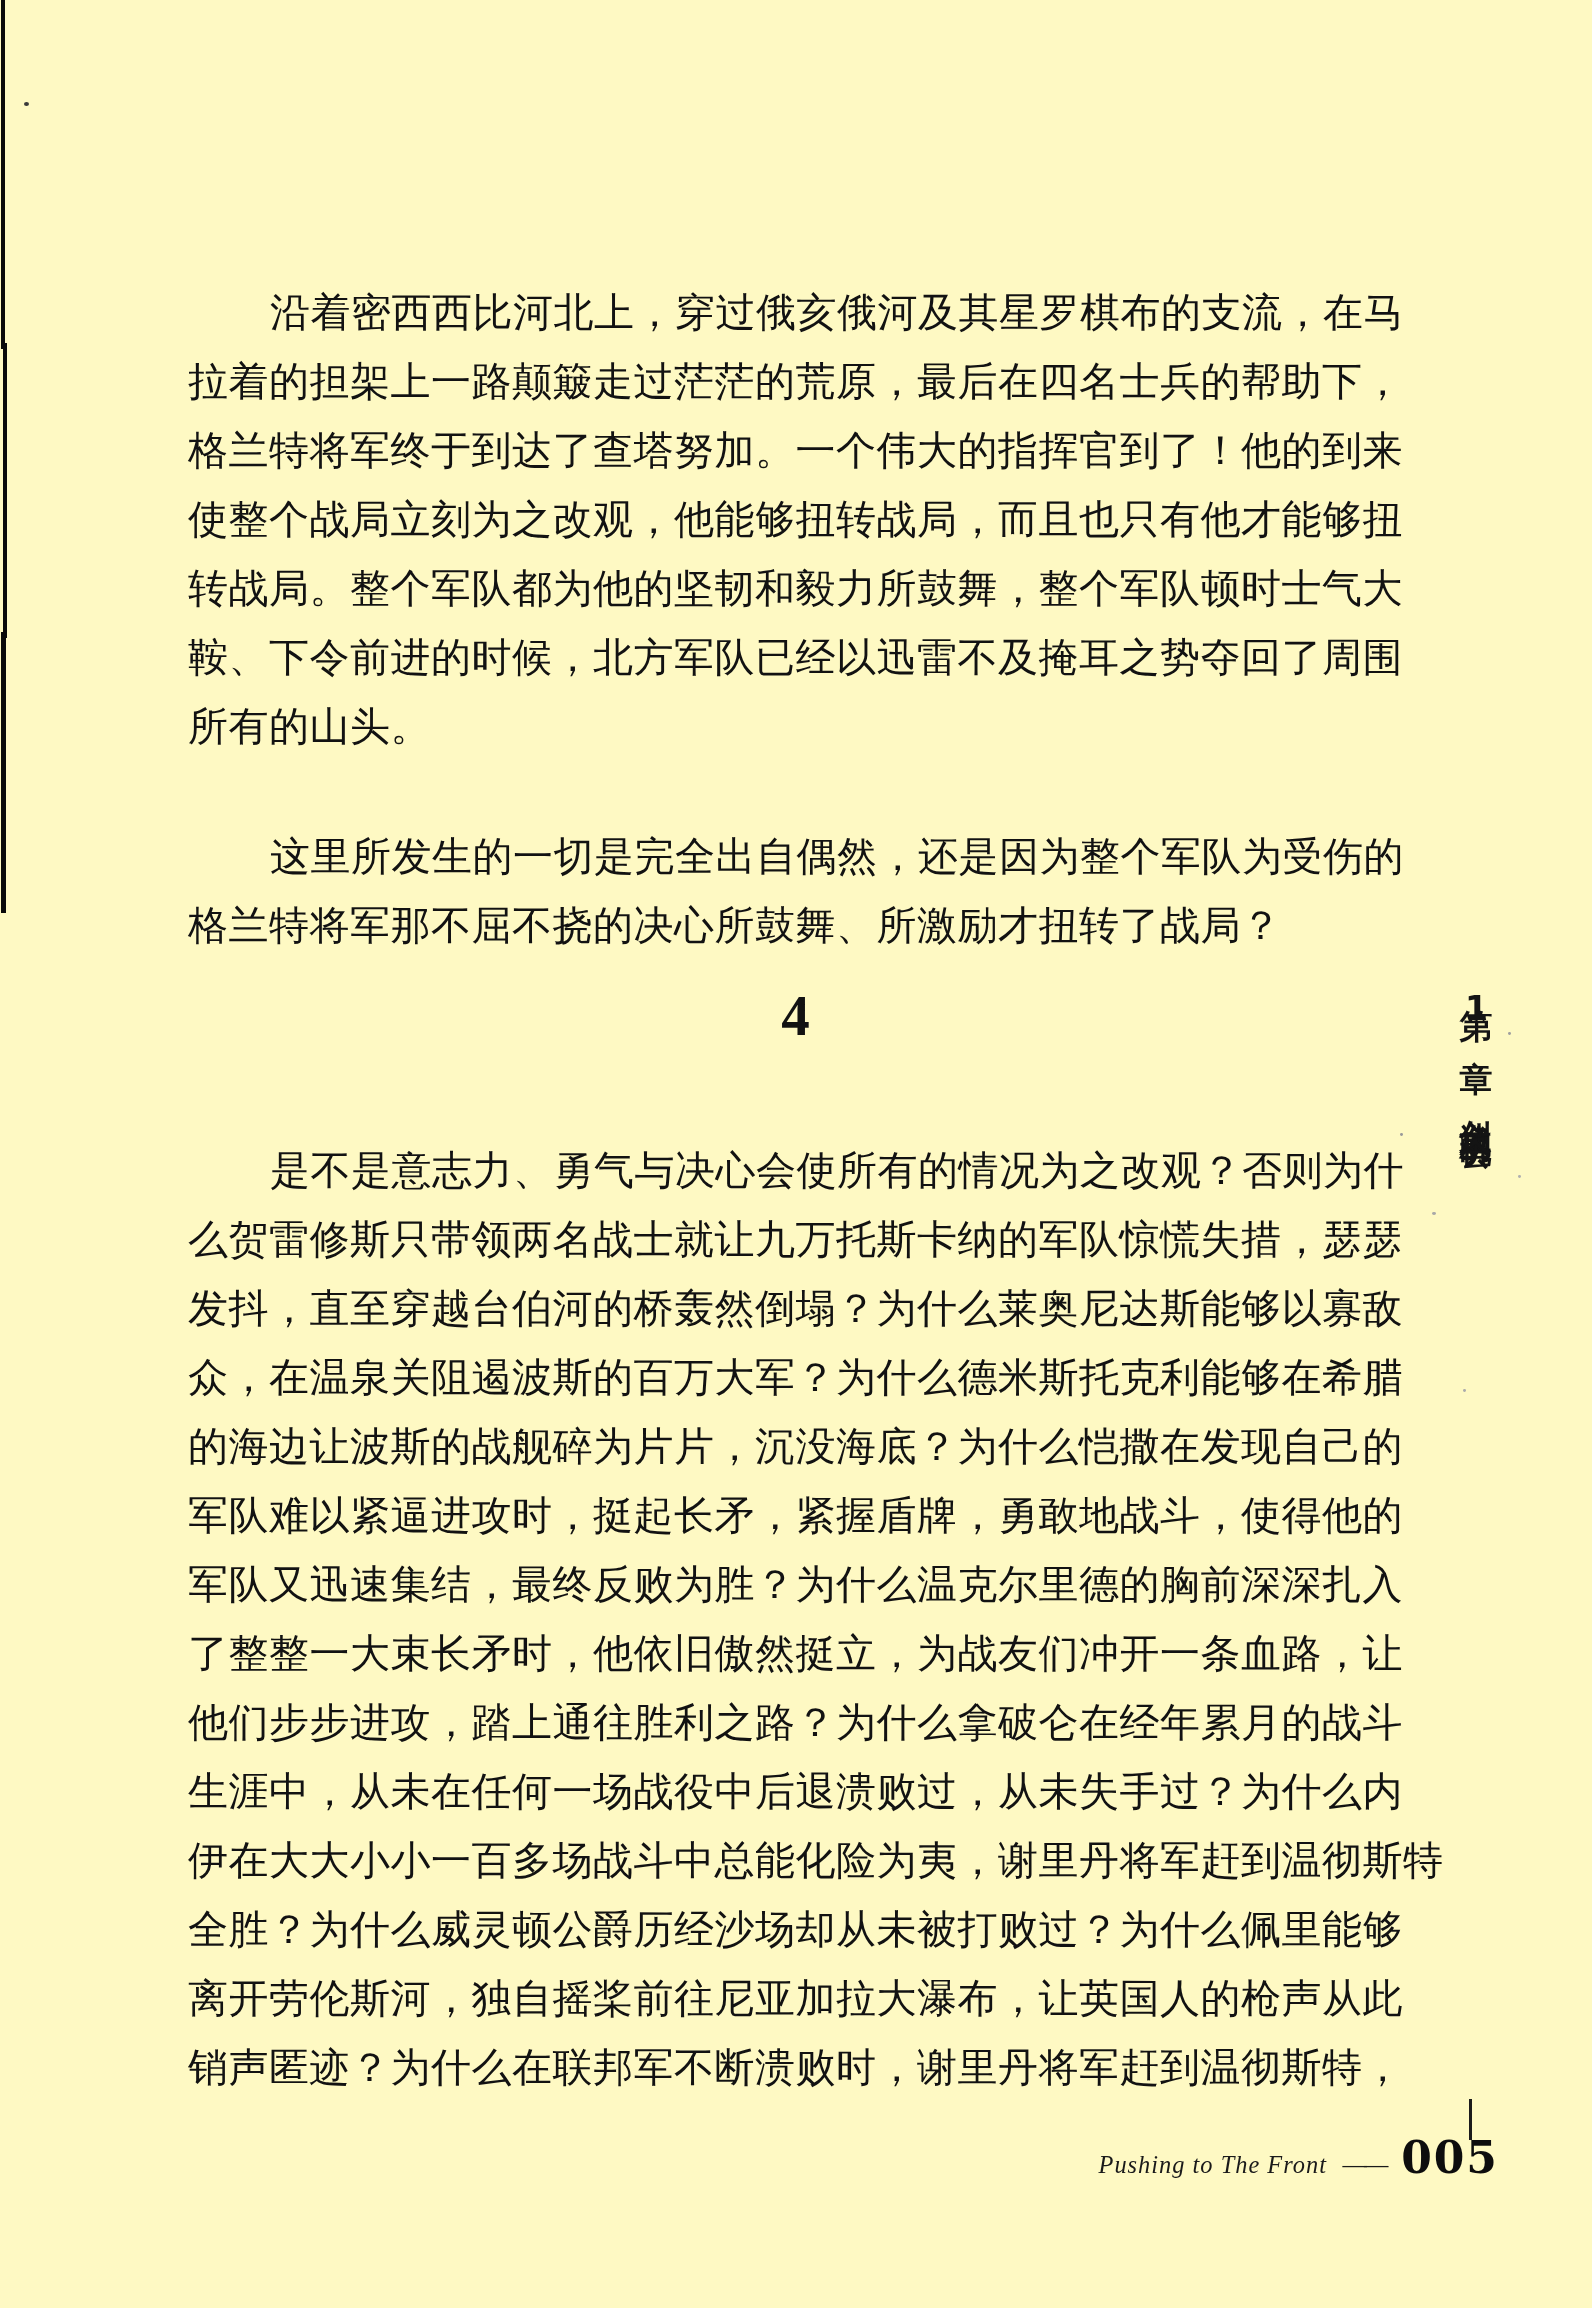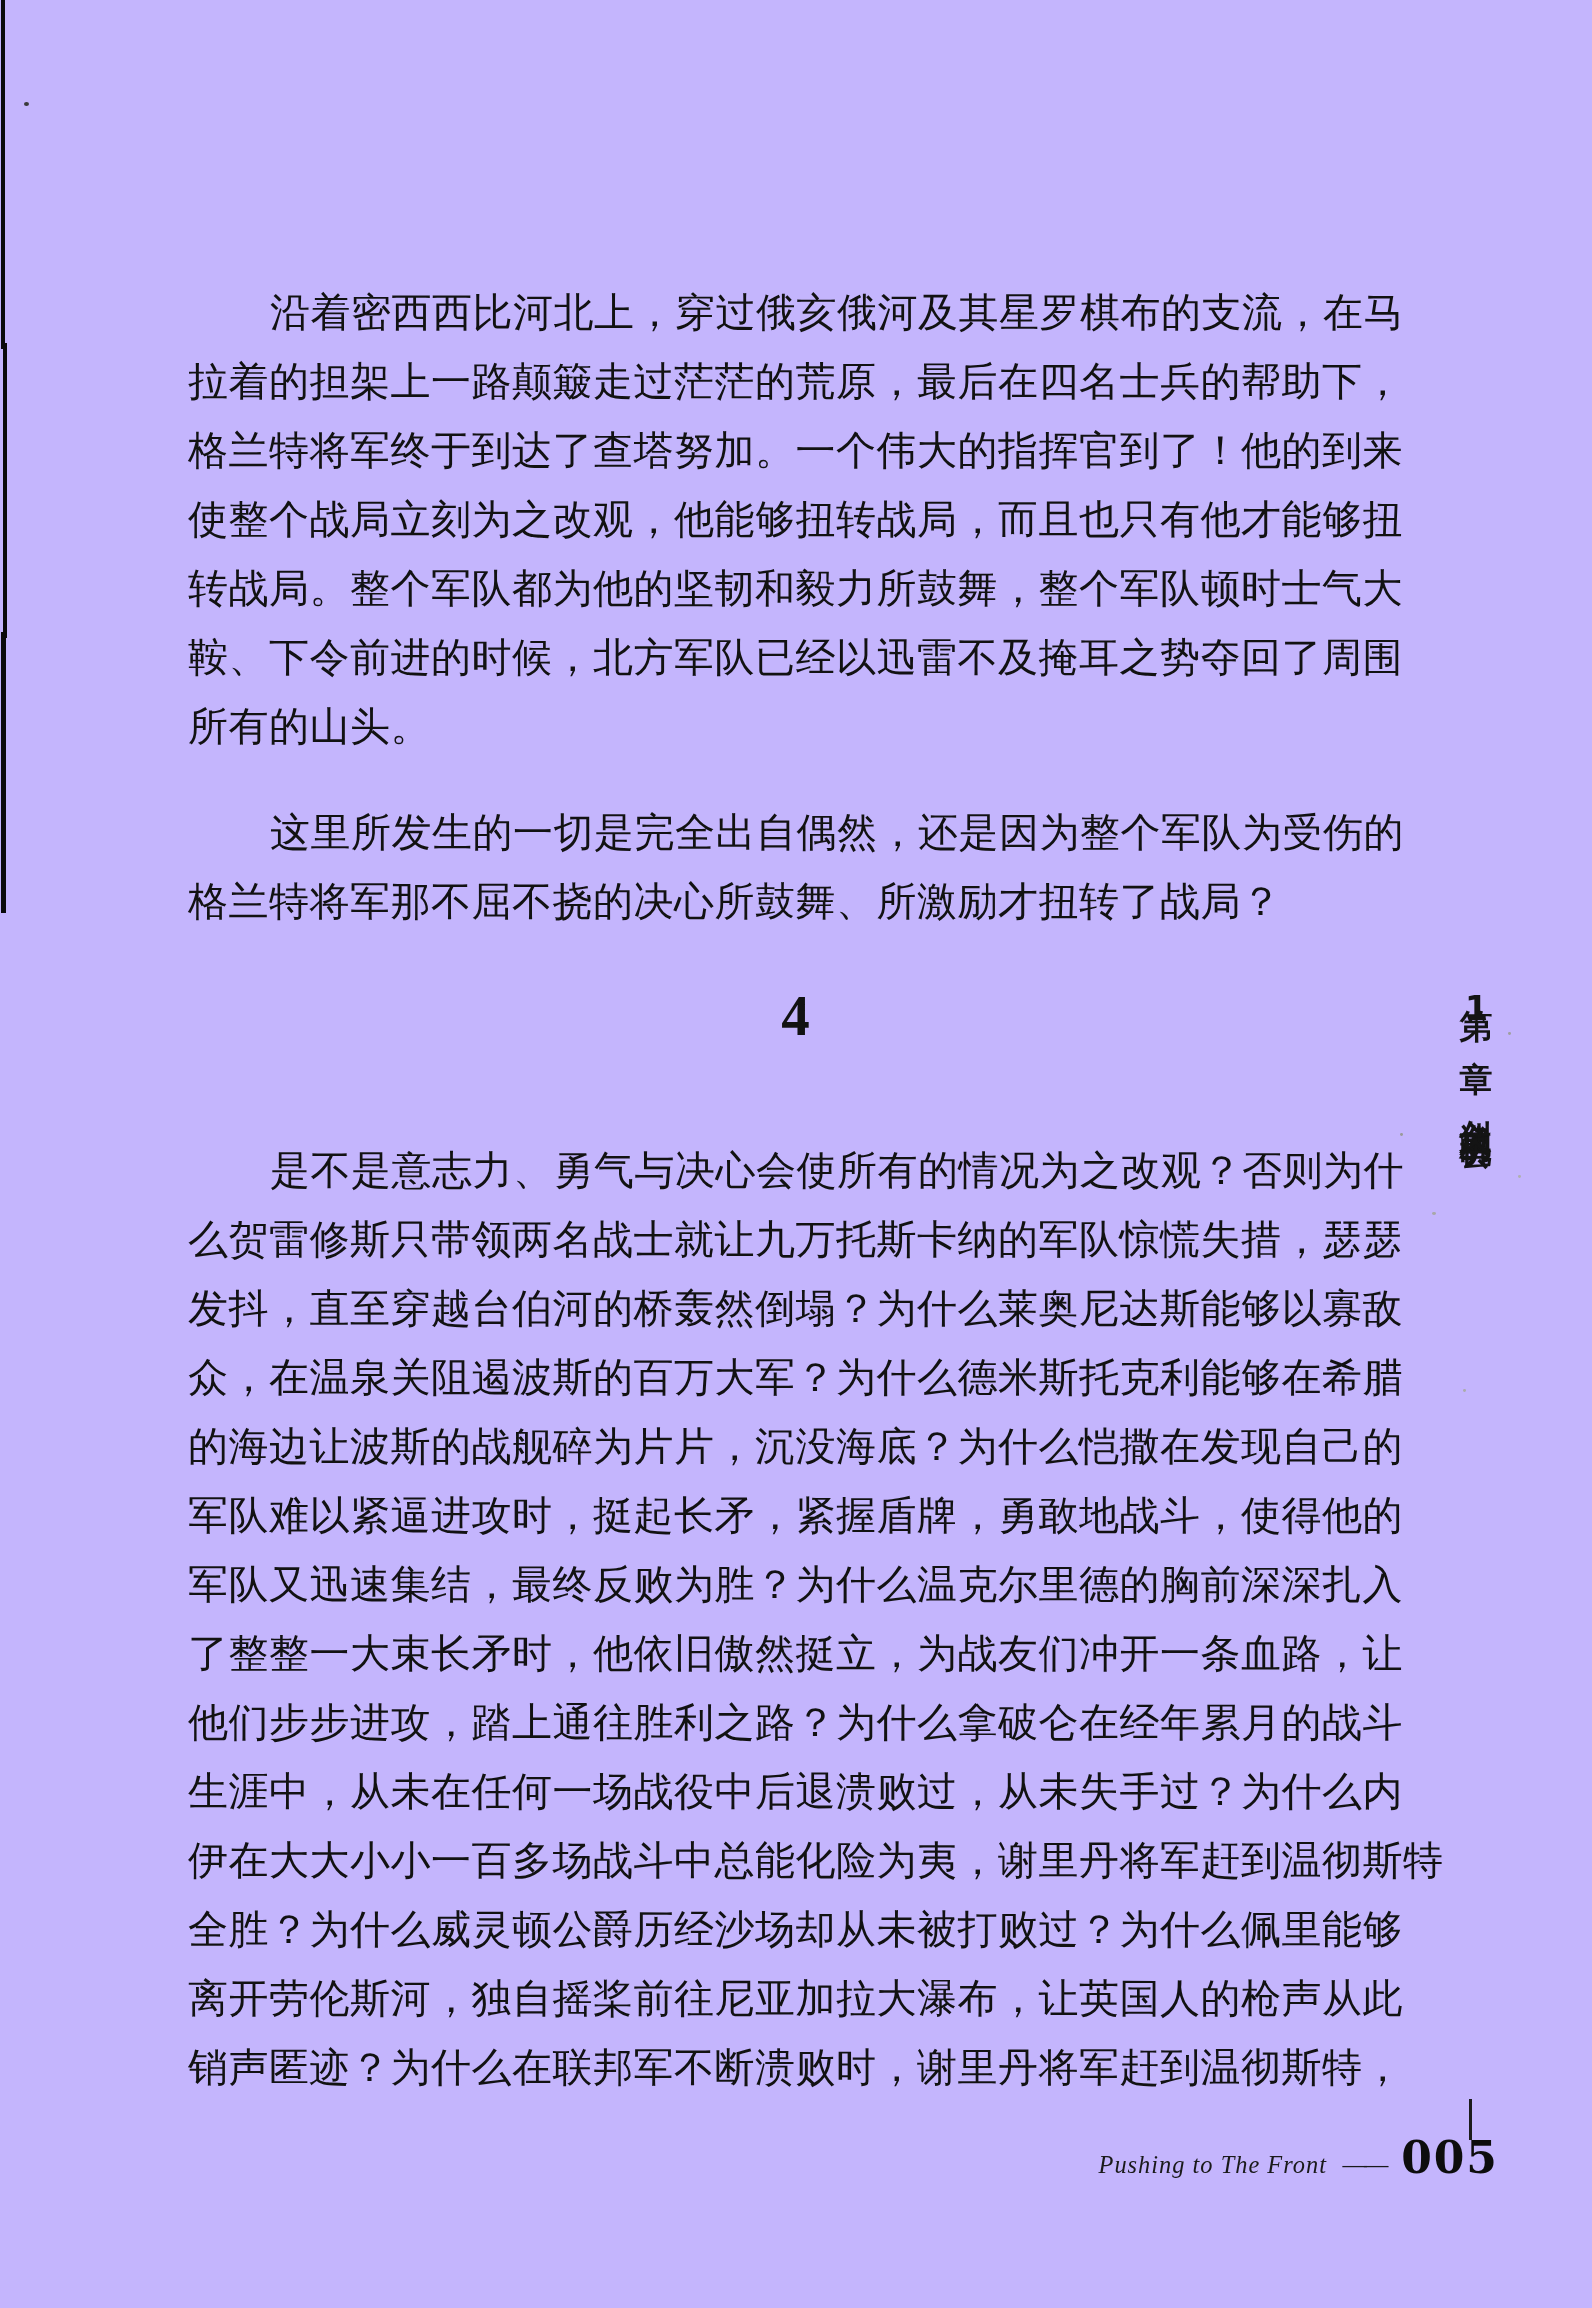--- a/index.html
+++ b/index.html
@@ -1,20 +1,20 @@
 <!DOCTYPE html>
 <html><head>
 <meta charset="utf-8">
 <title>Book Page Scan</title>
 <style>
   html,body{margin:0;padding:0;background:#e8e8e8;}
   .page{
     position:relative;
     width:1593px;height:2308px;
-    background:#c4b5fd;
+    background:#fef9c3;
     overflow:hidden;
     font-family:"Liberation Serif","DejaVu Serif",serif;
     color:#121212;
   }
   
   .text-col{position:absolute;left:188px;width:1215px;}
   .para{position:absolute;left:0;width:100%;}
   .para .line{
     display:block;
     height:69px;
@@ -22,21 +22,21 @@
     font-size:40px;
     letter-spacing:0.5px;
     text-align:justify;
     text-align-last:justify;
     text-justify:inter-character;
     white-space:nowrap;
   }
   .para .line:first-child{text-indent:82px;}
   .para .line.last{text-align-last:left;}
   #para1{top:278px;}
-  #para2{top:798px;}
+  #para2{top:822px;}
   #section-heading{
     position:absolute;top:977px;left:0;width:100%;
     height:78px;line-height:78px;
     text-align:center;
     font-size:57px;font-weight:bold;
   }
   #para3{top:1136px;}
   
   .sidebar{
     position:absolute;left:1453px;top:983px;

